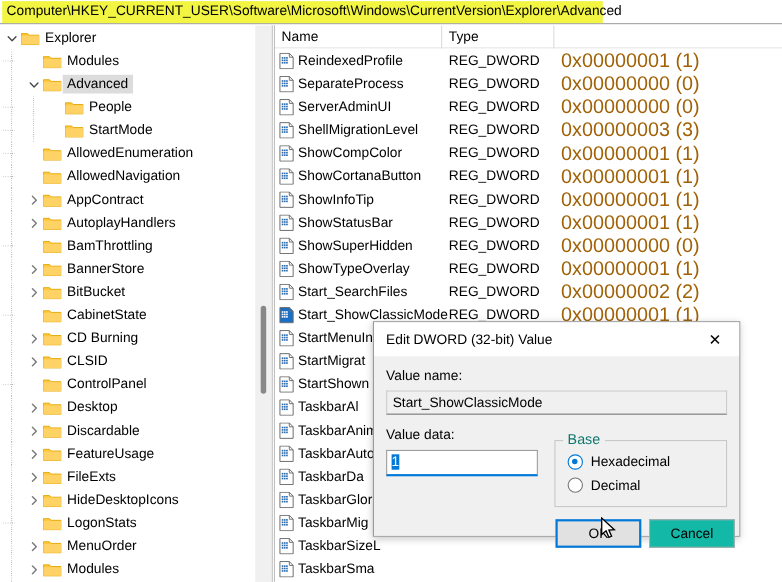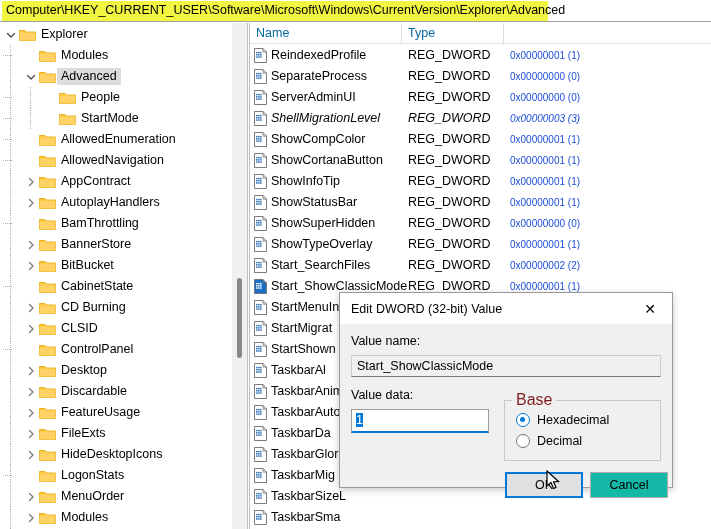--- a/index.html
+++ b/index.html
@@ -81,21 +81,21 @@
     background-size: 2px 1px;
   }
 
   
   #list-header {
     position: absolute; left: 0; top: 0; width: 461px; height: 21px;
     background: #ffffff; border-bottom: 1px solid #e5e5e5;
   }
   .col-head {
     position: absolute; top: 0; height: 21px; line-height: 21px;
-    font-size: 12.5px; color: #0369a1; padding-left: 6px;
+    font-size: 12.5px; color: #000000; padding-left: 6px;
     border-right: 1px solid #dcdcdc; overflow: hidden; white-space: nowrap;
   }
   #col-name { left: 0; width: 152px; }
   #col-type { left: 152px; width: 102px; }
   #col-data { left: 254px; width: 207px; border-right: none; }
 
   
   .list-row {
     position: absolute; left: 0; width: 461px; height: 21px;
     white-space: nowrap;
@@ -107,21 +107,21 @@
   .cell-name {
     position: absolute; left: 21px; top: 0; height: 21px; line-height: 21px;
     font-size: 12.5px; color: #000;
   }
   .cell-type {
     position: absolute; left: 158px; top: 0; height: 21px; line-height: 21px;
     font-size: 12.5px; color: #000;
   }
   .cell-data {
     position: absolute; left: 260px; top: 0; height: 21px; line-height: 21px;
-    font-size: 10px; color: #1d4ed8; text-align: center;
+    font-size: 18px; color: #a16207; text-align: center;
   }
 
   
   #dialog {
     position: absolute; left: 339px; top: 292px; width: 334px; height: 196px;
     background: #f0f0f0;
     border: 1px solid #9a9a9a;
     box-shadow: 0 2px 7px rgba(0,0,0,0.22);
   }
   #dlg-titlebar {
@@ -159,21 +159,21 @@
     padding-left: 4px; line-height: 20px;
   }
   #inp-valuedata .sel-text { background: #0078d7; color: #ffffff; }
 
   #base-group {
     position: absolute; left: 164px; top: 76px; width: 157px; height: 61px;
     border: 1px solid #c8c8c8;
   }
   #base-legend {
     position: absolute; left: 172px; top: 68px; background: #f0f0f0;
-    padding: 0 4px; font-size: 16px; color: #7f1d1d; line-height: 16px;
+    padding: 0 4px; font-size: 13px; color: #0f766e; line-height: 16px;
   }
   .radio-row {
     position: absolute; left: 176px; display: flex; align-items: center; height: 18px;
   }
   #radio-hex { top: 87px; }
   #radio-dec { top: 108px; }
   .radio-mark {
     width: 14px; height: 14px; border-radius: 50%;
     border: 1.5px solid #767676; background: #fff;
     display: inline-block; position: relative; flex: 0 0 14px;
@@ -633,21 +633,21 @@
                 <rect x="3.1" y="8.3" width="1.5" height="1.5"></rect>
                 <rect x="5.1" y="8.3" width="1.5" height="1.5"></rect>
                 <rect x="7.1" y="8.3" width="1.5" height="1.5"></rect>
               </g>
             </svg>
           </span>
           <span class="cell-name">ServerAdminUI</span>
           <span class="cell-type">REG_DWORD</span>
           <span class="cell-data">0x00000000 (0)</span>
         </div>
-        <div class="list-row" style="top: 85px; font-style: italic;">
+        <div class="list-row" style="top: 85px;">
           <span class="reg-icon">
             <svg width="15" height="15" viewBox="0 0 15 15">
               <path d="M1.5,0.5 L10,0.5 L13.5,4 L13.5,14.5 L1.5,14.5 Z" fill="#ffffff" stroke="#6d6d6d" stroke-width="0.9"></path>
               <path d="M10,0.5 L10,4 L13.5,4" fill="none" stroke="#6d6d6d" stroke-width="0.9"></path>
               <rect x="2.6" y="3.2" width="7.2" height="8.2" fill="#ffffff"></rect>
               <g fill="#2b6cb0">
                 <rect x="3.1" y="3.9" width="1.5" height="1.5"></rect>
                 <rect x="5.1" y="3.9" width="1.5" height="1.5"></rect>
                 <rect x="7.1" y="3.9" width="1.5" height="1.5"></rect>
                 <rect x="3.1" y="6.1" width="1.5" height="1.5"></rect>

